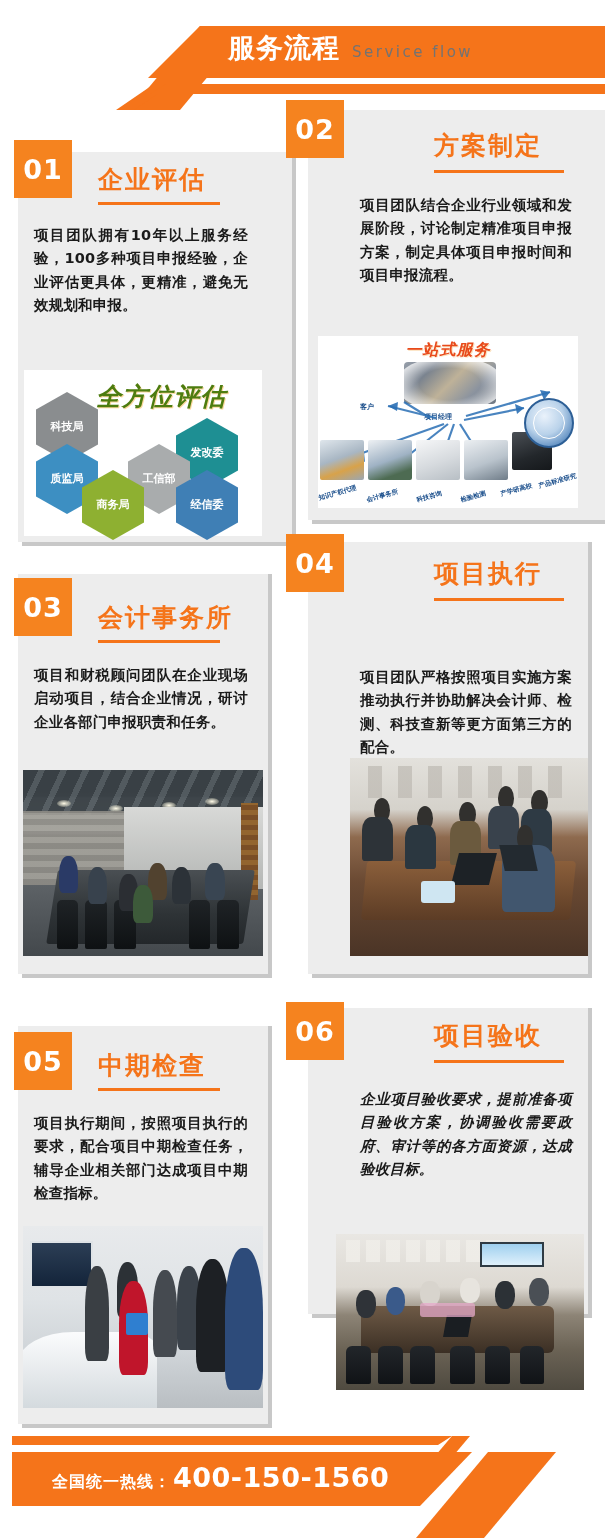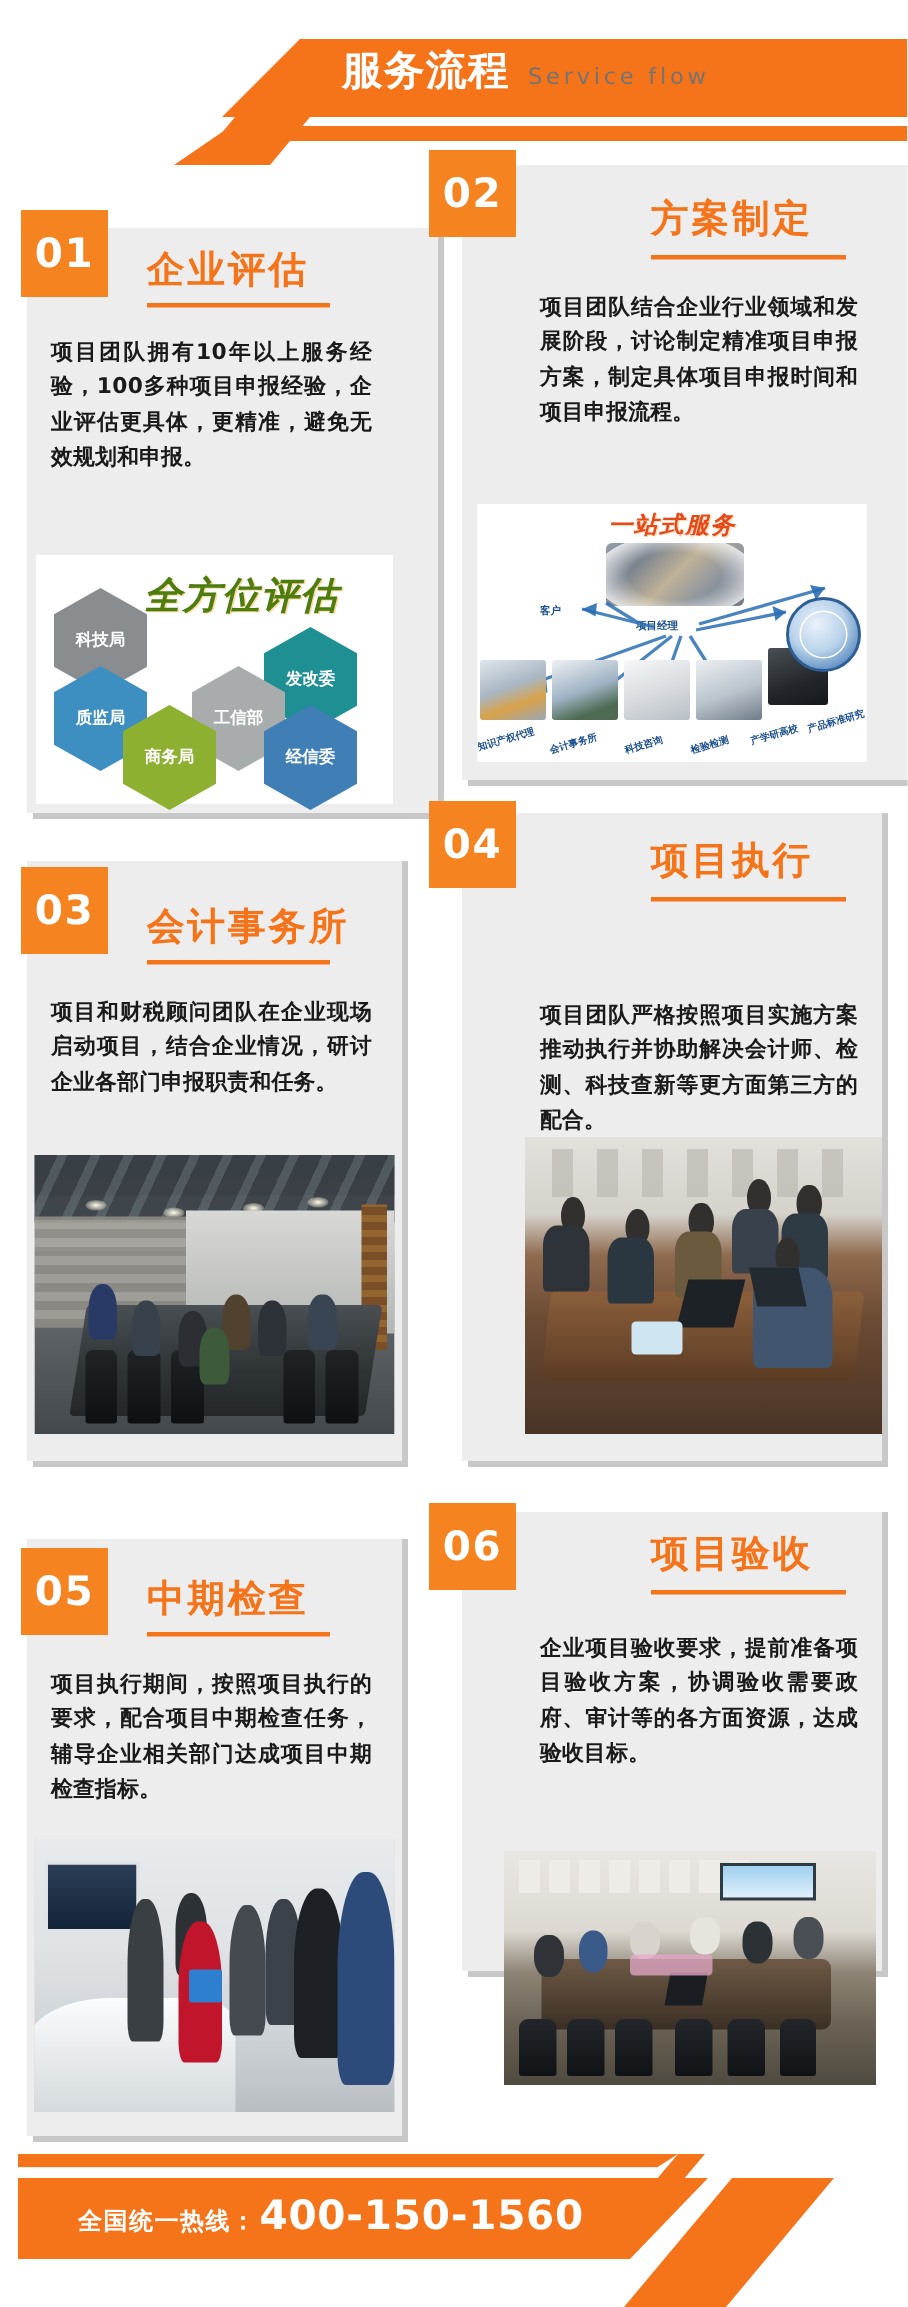--- a/index.html
+++ b/index.html
@@ -577,21 +577,21 @@
         </div>
       </div>
     </div>
   </div>
 
   <div class="card" id="card-06">
     <div class="card-inner">
       <div class="num-badge" style="left:-22px; top:-6px;">06</div>
       <div class="card-title" style="left:126px; top:14px;">项目验收</div>
       <div class="title-rule" style="left:126px; top:52px; width:130px;"></div>
-      <div class="card-body" style="left:52px; top:80px; width:212px;">企业项目验收要求，提前准备项目验收方案，协调验收需要政府、审计等的各方面资源，达成验收目标。</div>
+      <div class="card-body" style="left:52px; top:80px; width:212px;font-style:italic;">企业项目验收要求，提前准备项目验收方案，协调验收需要政府、审计等的各方面资源，达成验收目标。</div>
 
       <div class="card-photo" style="left:28px; top:226px; width:248px; height:156px;">
         <div class="photo-board">
           <div class="frames"></div>
           <div class="tv"></div>
           <div class="longtbl"></div>
           <div class="seat" style="left:4%;"></div>
           <div class="seat" style="left:17%;"></div>
           <div class="seat" style="left:30%;"></div>
           <div class="seat" style="left:46%;"></div>

